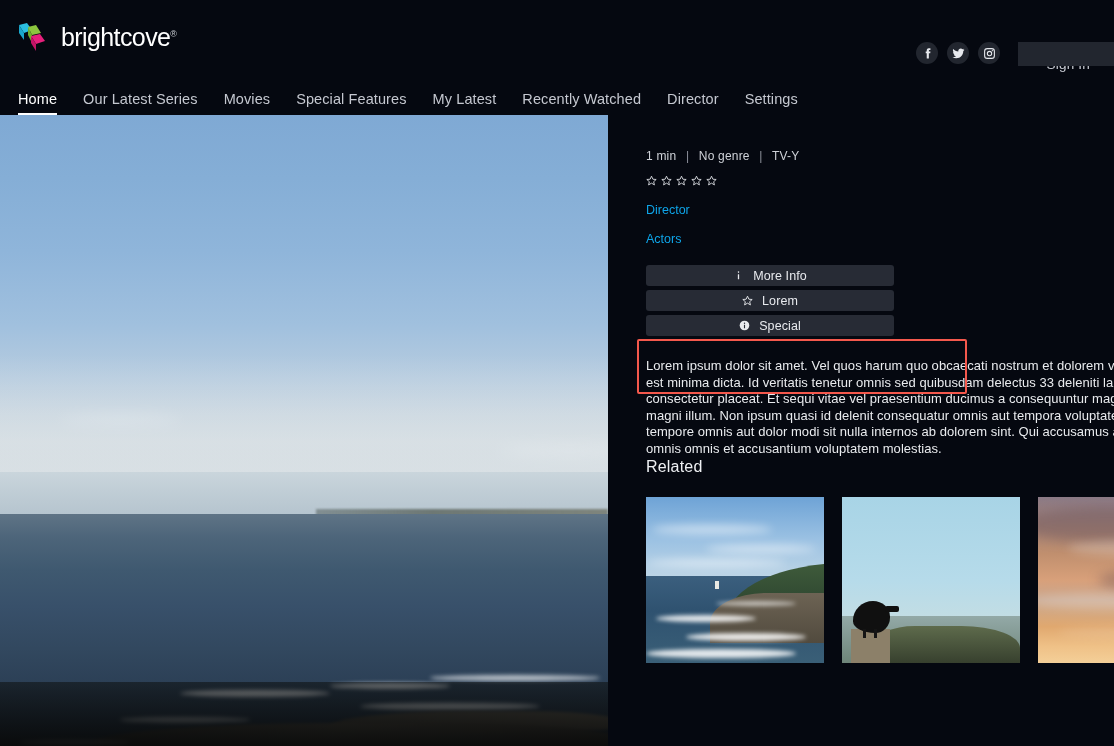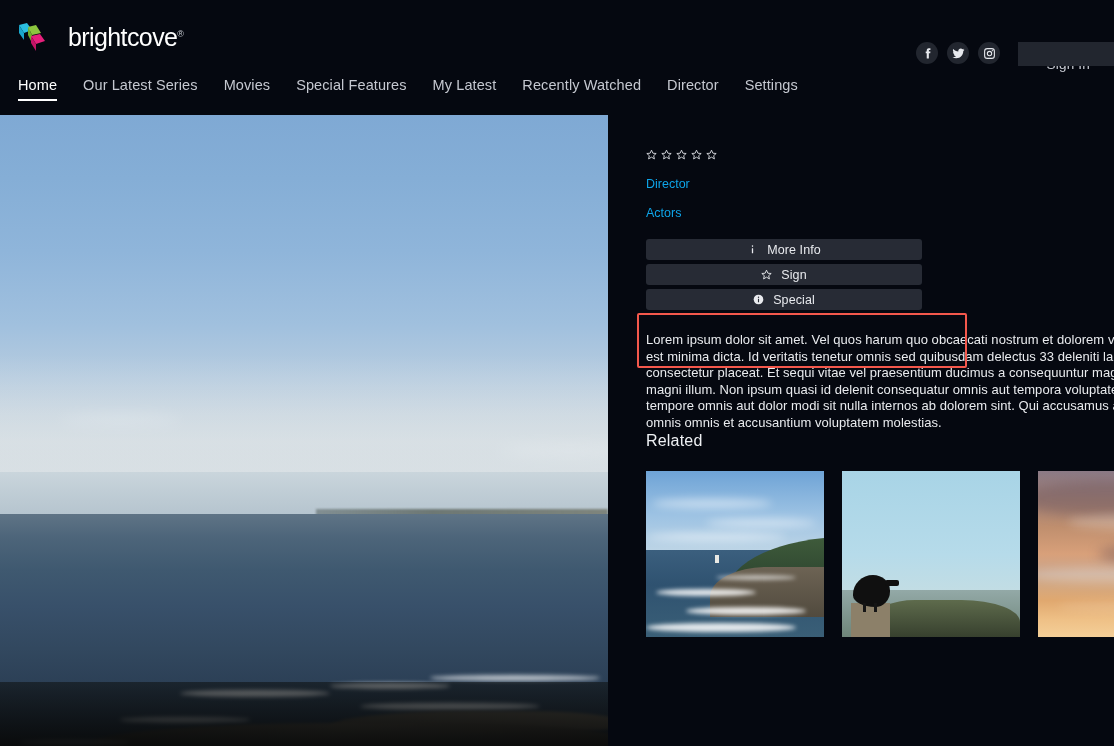--- a/index.html
+++ b/index.html
@@ -16,21 +16,21 @@
   
   .header { position: relative; height: 76px; background: #050810; }
 
   .signin {
     position: absolute; right: 24px; top: 29px;
     color: #c9ccd4; font-size: 13.5px; letter-spacing: .2px;
     cursor: pointer;
     margin-top: 28px;
   }
 
-  .logo-wrap { position: absolute; left: 18px; top: 22px; display: flex; align-items: center; gap: 16px; }
+  .logo-wrap { position: absolute; left: 18px; top: 22px; display: flex; align-items: center; gap: 9px; }
   .logo-mark { width: 34px; height: 30px; display: block; }
   .logo-text { font-size: 25px; color: #ffffff; letter-spacing: -0.6px; font-weight: 400; line-height: 1; }
   .logo-text sup { font-size: 9px; vertical-align: super; color: #cfd2d8; }
 
   .social-row { position: absolute; right: 114px; top: 42px; display: flex; gap: 9px; align-items: center; }
   .social-btn {
     width: 22px; height: 22px; border-radius: 50%;
     background: #22262f; display: flex; align-items: center; justify-content: center;
     cursor: pointer;
   }
@@ -42,20 +42,21 @@
     color: #d6d9e0; font-size: 13px; padding: 0 8px;
     font-family: "Liberation Sans", sans-serif;
   }
 
   
   .nav { position: relative; height: 39px; padding-left: 18px; display: flex; align-items: flex-start; gap: 0; }
   .nav-item {
     color: #c5c8d0; font-size: 14.5px; letter-spacing: .1px;
     padding: 0 13px; cursor: pointer; position: relative; line-height: 18px;
     white-space: nowrap;
+    margin-top: 14px;
   }
   .nav-item:first-child { padding-left: 0; padding-right: 13px; }
   .nav-item.active { color: #ffffff; }
   .nav-item.active .nav-underline {
     position: absolute; left: 0; right: 13px; bottom: -7px; height: 2px; background: #ffffff;
   }
 
   
   .content { position: relative; display: flex; align-items: flex-start; }
 
@@ -130,21 +131,21 @@
 
   .stars { display: flex; gap: 4px; margin-bottom: 17px; }
   .stars svg { display: block; }
 
   .credit { color: #0ea5e9; font-size: 12.5px; margin-bottom: 15px; }
   .credit.last { margin-bottom: 19px; }
 
   .action-list { position: relative; width: 312px; }
   .action-btn {
     display: flex; align-items: center; justify-content: center; gap: 9px;
-    height: 21px; width: 276px; background: #272b35; border-radius: 3px;
+    height: 21px; width: 248px; background: #272b35; border-radius: 3px;
     color: #e8eaee; font-size: 12.5px; margin-bottom: 4px; cursor: pointer;
     letter-spacing: .1px;
   }
   .action-btn .icn { display: flex; align-items: center; }
   .hl-group {
     position: absolute; left: -9px; top: 74px; width: 330px; height: 55px;
     border: 2px solid #f4584c; border-radius: 2px; pointer-events: none;
   }
 
   .description {
@@ -272,20 +273,27 @@
         <div class="r-ridge"></div>
 
         <div class="wave w7"></div>
 
         <div class="foreground-dark"></div>
       </div>
     </div>
 
     <div class="details">
 
+      <div class="meta-line">
+        <span>1 min</span>
+        <span class="meta-sep">|</span>
+        <span>No genre</span>
+        <span class="meta-sep">|</span>
+        <span>TV-Y</span>
+      </div>
 
       <div class="stars">
         <svg width="11" height="11" viewBox="0 0 24 24" fill="none" stroke="#d9dbe0" stroke-width="2">
             <polygon points="12,2.5 15,9.2 22.2,9.8 16.7,14.6 18.4,21.6 12,17.8 5.6,21.6 7.3,14.6 1.8,9.8 9,9.2"></polygon>
           </svg>
         <svg width="11" height="11" viewBox="0 0 24 24" fill="none" stroke="#d9dbe0" stroke-width="2">
             <polygon points="12,2.5 15,9.2 22.2,9.8 16.7,14.6 18.4,21.6 12,17.8 5.6,21.6 7.3,14.6 1.8,9.8 9,9.2"></polygon>
           </svg>
         <svg width="11" height="11" viewBox="0 0 24 24" fill="none" stroke="#d9dbe0" stroke-width="2">
             <polygon points="12,2.5 15,9.2 22.2,9.8 16.7,14.6 18.4,21.6 12,17.8 5.6,21.6 7.3,14.6 1.8,9.8 9,9.2"></polygon>
@@ -313,21 +321,21 @@
           <span>More Info</span>
         </div>
 
 
         <div class="action-btn">
           <span class="icn">
             <svg width="11" height="11" viewBox="0 0 24 24" fill="none" stroke="#e8eaee" stroke-width="2">
                 <polygon points="12,2.5 15,9.2 22.2,9.8 16.7,14.6 18.4,21.6 12,17.8 5.6,21.6 7.3,14.6 1.8,9.8 9,9.2"></polygon>
               </svg>
           </span>
-          <span>Sign</span>
+          <span>Lorem</span>
         </div>
 
 
         <div class="action-btn">
           <span class="icn">
             <svg width="11" height="11" viewBox="0 0 24 24">
                 <circle cx="12" cy="12" r="10.5" fill="#e8eaee"></circle>
                 <rect x="10.8" y="10.2" width="2.4" height="7.6" rx=".5" fill="#272b35"></rect>
                 <circle cx="12" cy="7" r="1.5" fill="#272b35"></circle>
               </svg>

